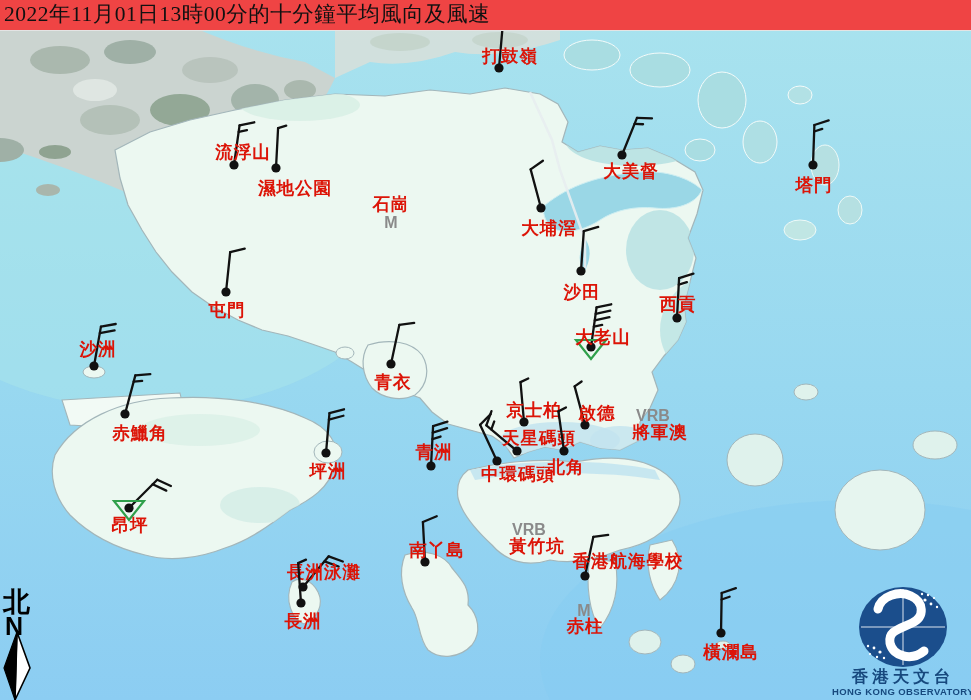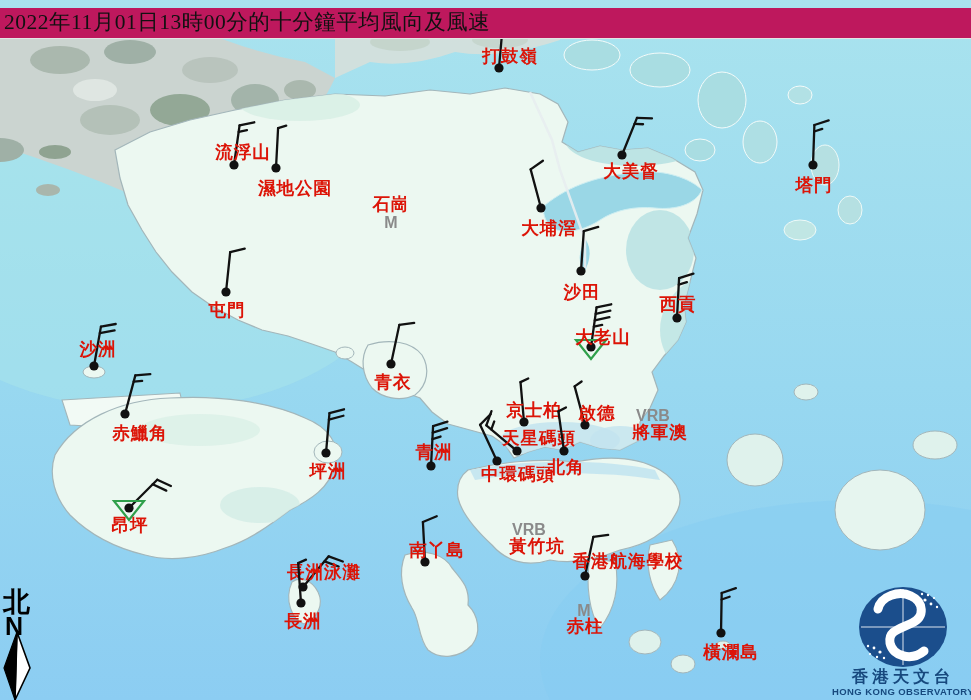--- a/index.html
+++ b/index.html
@@ -1,19 +1,19 @@
 <!DOCTYPE html>
 <html><head>
 <meta charset="utf-8">
 <style>
   html,body{margin:0;padding:0;background:#dfe5e8;}
   #app{position:relative;width:971px;height:700px;overflow:hidden;
        font-family:"Liberation Serif","DejaVu Serif",serif;}
   #mapsvg{position:absolute;left:0;top:0;}
-  #titlebar{position:absolute;left:0;top:8px;width:971px;height:30px;background:#be185d;
+  #titlebar{position:absolute;left:0;top:0;width:971px;height:30px;background:#ef4444;
             border-bottom:1px solid #e4e4e4;z-index:5;}
   #titlebar .t{font-size:21.5px;color:#111;line-height:29px;padding-left:4px;
                letter-spacing:0.5px;white-space:nowrap;}
   .redlabel{font-weight:bold;letter-spacing:1px;}
 </style>
 </head>
 <body>
 
 <div id="app">
 

